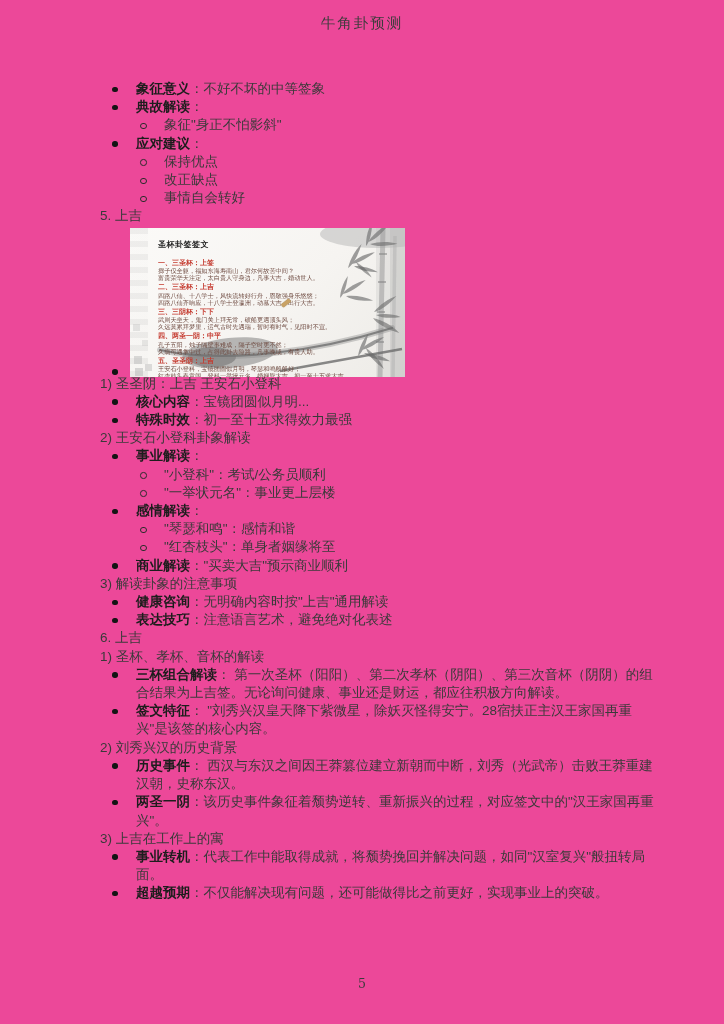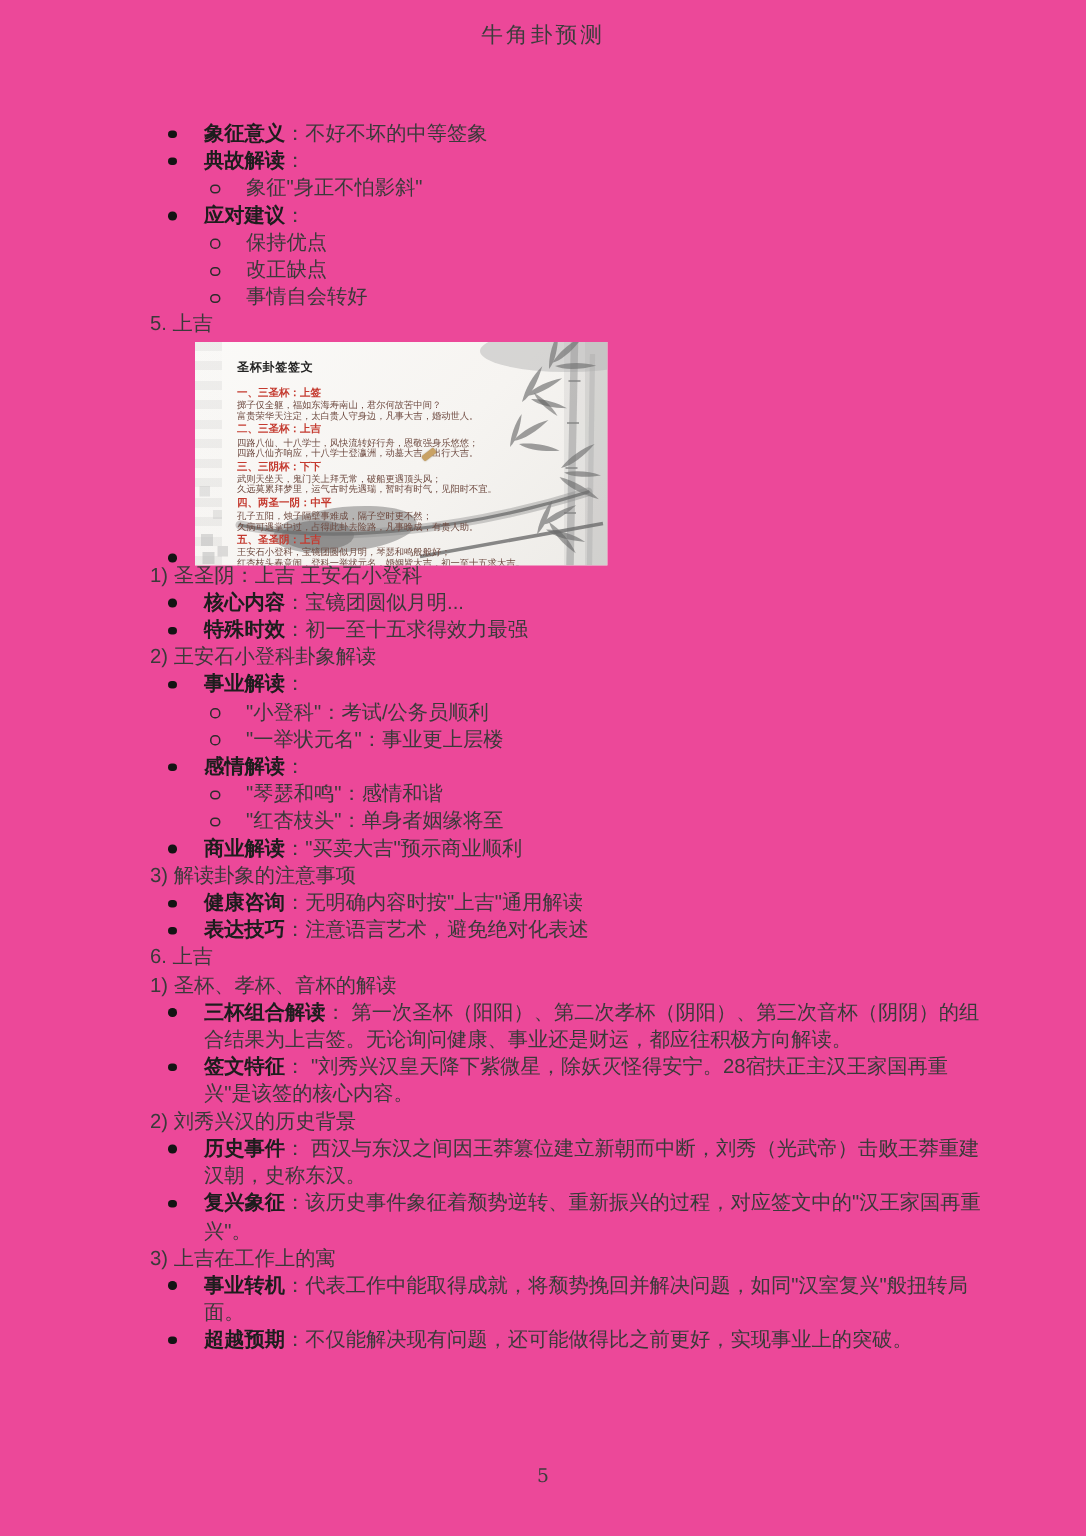--- a/index.html
+++ b/index.html
@@ -254,21 +254,21 @@
       <div class="row">
         <span class="marker">
           <span class="dot"></span>
         </span>
         <span class="text"><b>历史事件</b><span>： 西汉与东汉之间因王莽篡位建立新朝而中断，刘秀（光武帝）击败王莽重建汉朝，史称东汉。</span></span>
       </div>
       <div class="row">
         <span class="marker">
           <span class="dot"></span>
         </span>
-        <span class="text"><b>复兴象征</b><span>：该历史事件象征着颓势逆转、重新振兴的过程，对应签文中的"汉王家国再重兴"。</span></span>
+        <span class="text"><b>两圣一阴</b><span>：该历史事件象征着颓势逆转、重新振兴的过程，对应签文中的"汉王家国再重兴"。</span></span>
       </div>
       <div class="plain">3) 上吉在工作上的寓</div>
       <div class="row">
         <span class="marker">
           <span class="dot"></span>
         </span>
         <span class="text"><b>事业转机</b><span>：代表工作中能取得成就，将颓势挽回并解决问题，如同"汉室复兴"般扭转局面。</span></span>
       </div>
       <div class="row">
         <span class="marker">

